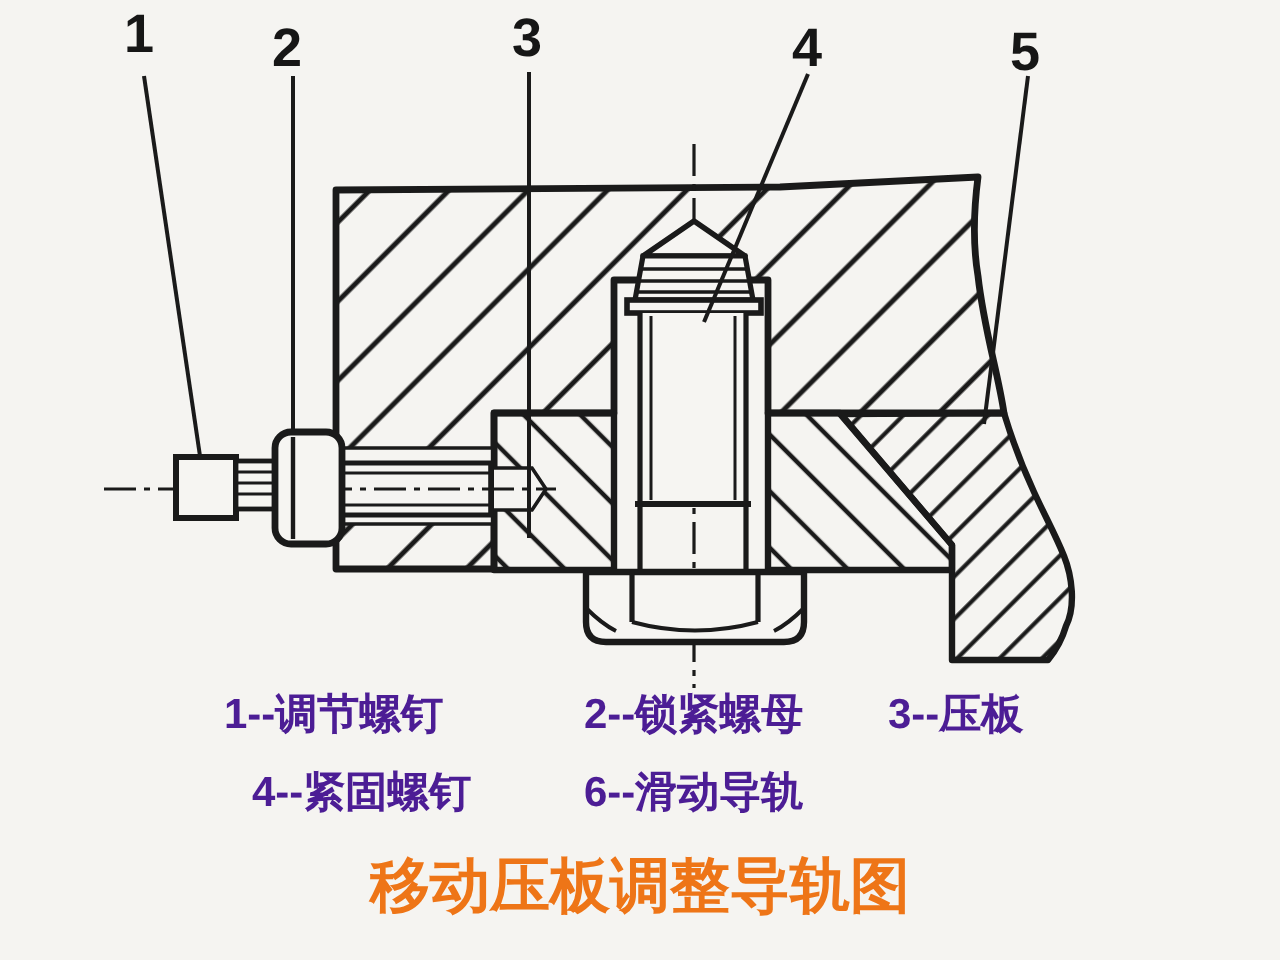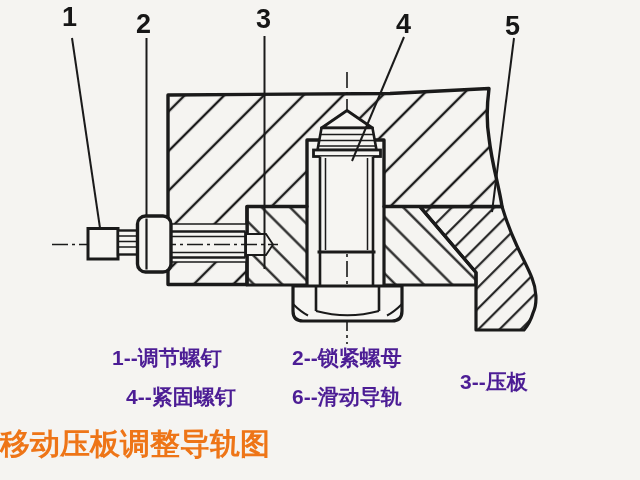--- a/index.html
+++ b/index.html
@@ -23,20 +23,21 @@
     font-weight:bold;
     font-size:21px;
     color:#4c1d95;
     line-height:26px;
     white-space:nowrap;
   }
   .caption{
     position:absolute;
     left:0;top:428px;
     width:640px;
+    text-align:center;
     font-weight:bold;
     font-size:30px;
     color:#ee7517;
     line-height:32px;
     white-space:nowrap;
   }
 </style>
 </head>
 <body>
 
@@ -118,18 +119,18 @@
   </svg>
 
   <div class="callout" style="left:62px;top:4px;">1</div>
   <div class="callout" style="left:136px;top:11px;">2</div>
   <div class="callout" style="left:256px;top:6px;">3</div>
   <div class="callout" style="left:396px;top:11px;">4</div>
   <div class="callout" style="left:505px;top:13px;">5</div>
 
   <div class="legend-item" style="left:112px;top:345px;">1--调节螺钉</div>
   <div class="legend-item" style="left:292px;top:345px;">2--锁紧螺母</div>
-  <div class="legend-item" style="left:460px;top:345px;margin-top:24px;">3--压板</div>
+  <div class="legend-item" style="left:444px;top:345px;">3--压板</div>
   <div class="legend-item" style="left:126px;top:384px;">4--紧固螺钉</div>
   <div class="legend-item" style="left:292px;top:384px;">6--滑动导轨</div>
 
   <div class="caption">移动压板调整导轨图</div>
 </div>
 
 </body></html>

